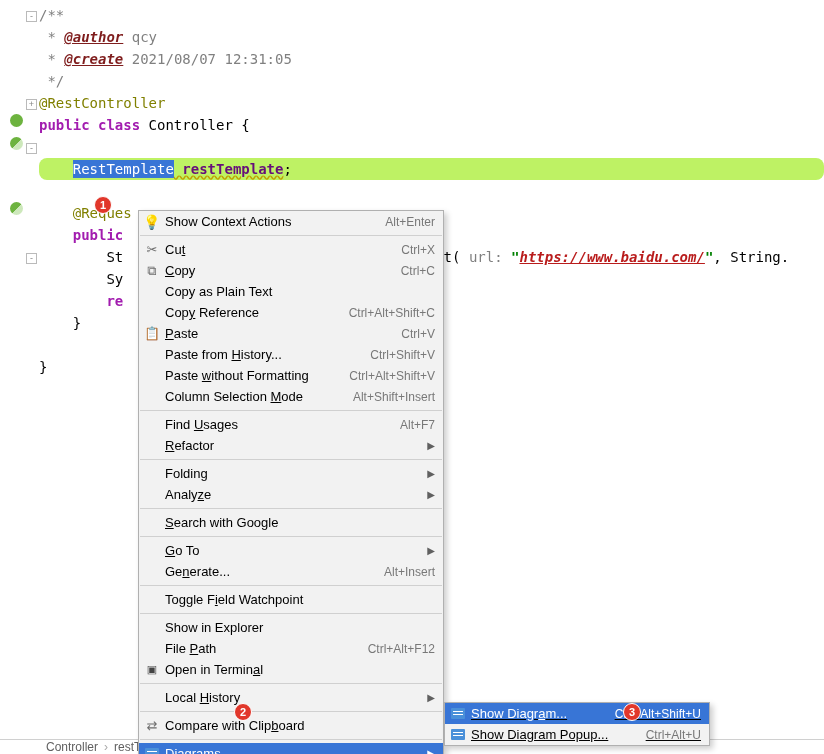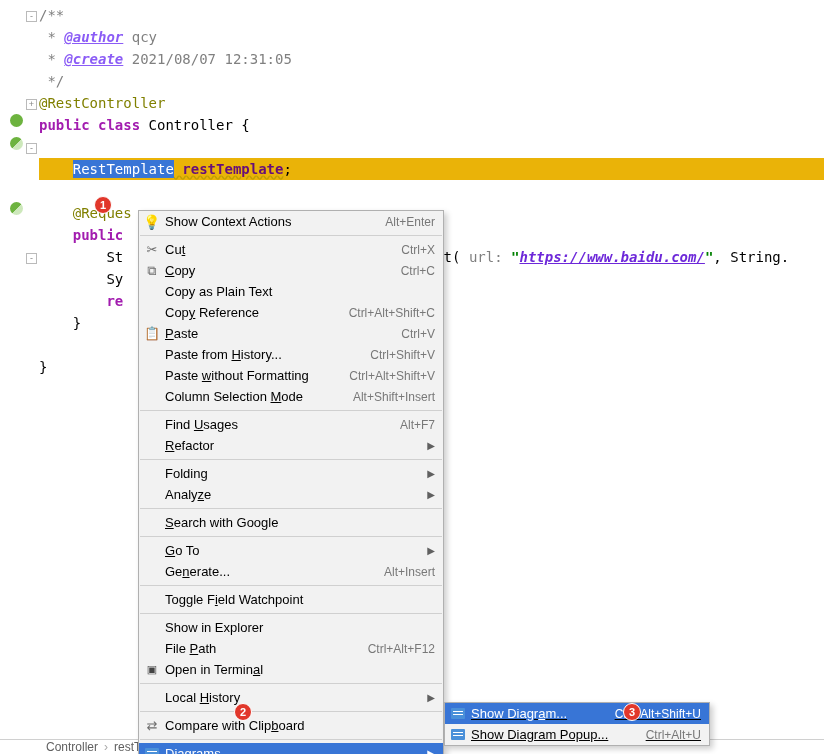--- a/index.html
+++ b/index.html
@@ -35,34 +35,35 @@
       line-height: 22px;
       padding-top: 4px;
       padding-left: 4px;
       position: relative;
     }
     .code-line {
       white-space: pre;
       color: #000000;
     }
     .comment, .comment * { color: #808080; }
-    .doc-tag { font-style: italic; font-weight: bold; color: #8b5cf6; text-decoration: underline; }
+    .doc-tag { font-style: italic; font-weight: bold; color: #7f1d1d; text-decoration: underline; }
     .keyword { color: #a21caf; font-weight: bold; }
     .annotation { color: #808000; }
     .string { color: #008000; font-weight: bold; }
-    .url { color: #6d28d9; font-weight: bold; text-decoration: underline; font-style: italic; }
+    .url { color: #b91c1c; font-weight: bold; text-decoration: underline; font-style: italic; }
     .param-name { color: #808080; }
     .field { color: #660e7a; }
     .highlighted-warn {
       background: #f6ebbc;
     }
     .highlighted-line {
-      background: #eab308;
+      background: #bef264;
       display: block;
       width: 100%;
+      border-radius: 8px;
     }
     .selection {
       background: #3875d6;
       color: #ffffff;
       padding: 1px 0;
     }
     .fold {
       display: inline-block;
       width: 11px;
       height: 11px;

